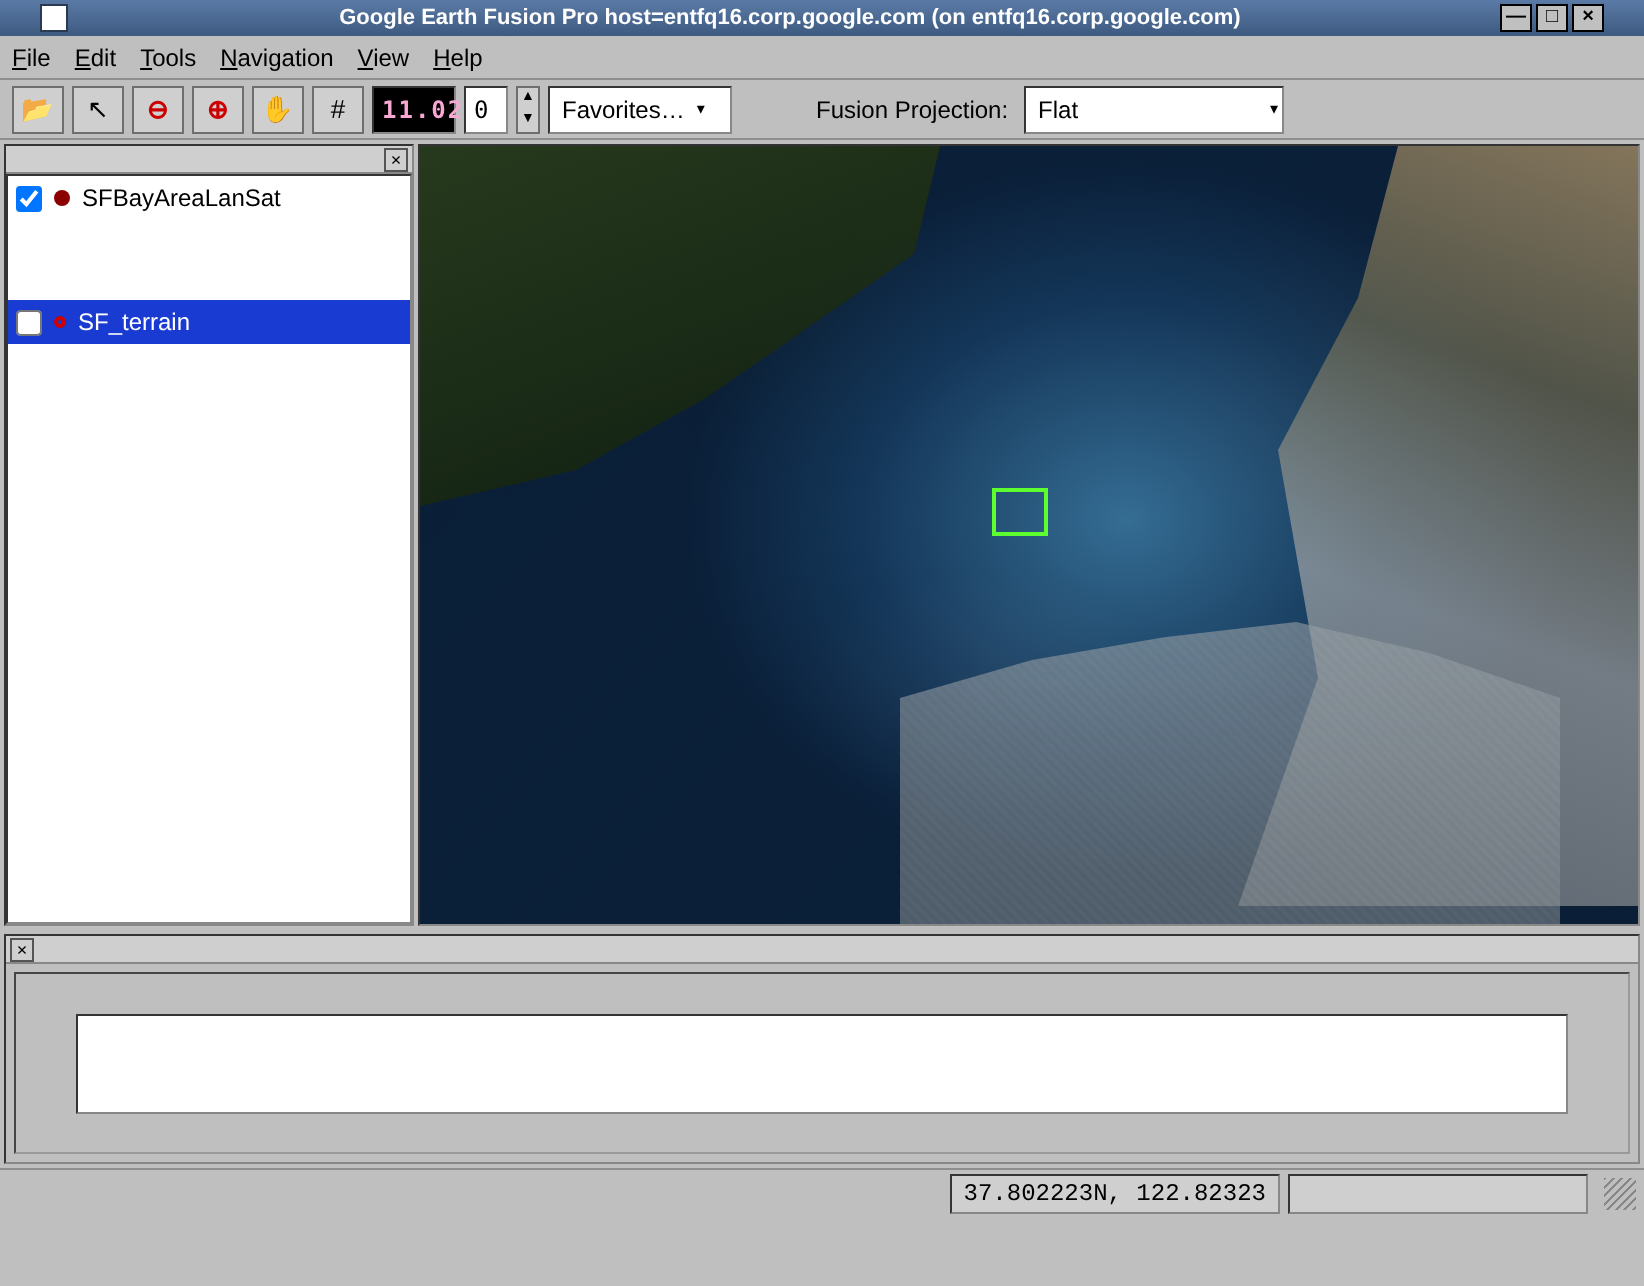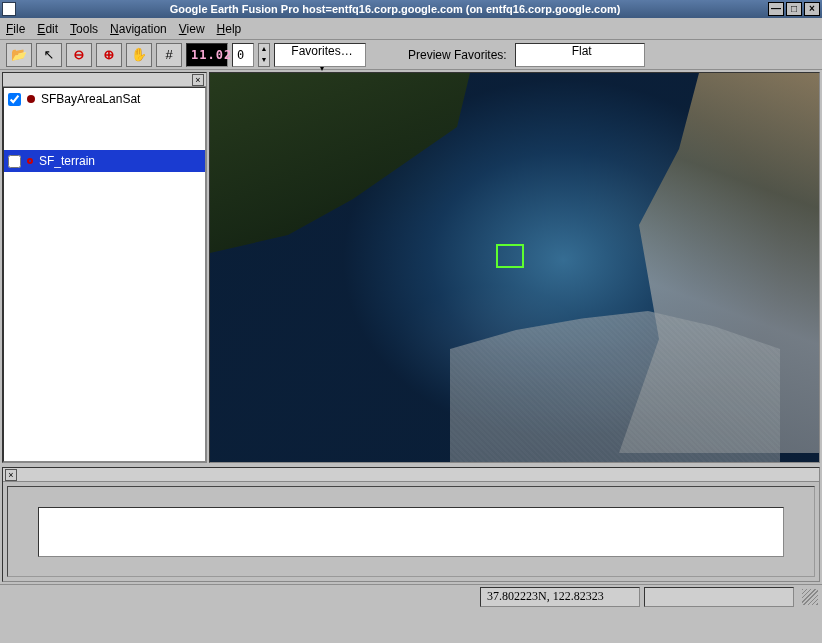--- a/index.html
+++ b/index.html
@@ -15,21 +15,21 @@
 
   
   .titlebar {
     height: 18px;
     background: linear-gradient(#5a7aa6, #3d5a80);
     color: #fff;
     display: flex;
     align-items: center;
     font-size: 11px;
     font-weight: bold;
-    padding: 0 2px;
+    padding: 0 20px;
   }
   .titlebar .appicon {
     width: 14px; height: 14px;
     background: #fff;
     margin-right: 6px;
     border: 1px solid #2a3a50;
   }
   .titlebar .title-text {
     flex: 1;
     text-align: center;
@@ -100,21 +100,20 @@
   }
   .spinner .arrow { flex:1; font-size:7px; text-align:center; line-height:10px;}
   .combo {
     height: 24px;
     background: #fff;
     border: 1px inset #888;
     display: flex; align-items: center;
     padding: 0 2px 0 6px;
     cursor: pointer;
     gap: 6px;
-    flex-direction: column;
   }
   .combo .drop { font-size: 8px; }
   .toolbar .label { padding: 0 4px; }
 
   
   .mainrow {
     display: flex;
     height: 395px;
   }
   .sidebar {
@@ -225,21 +224,21 @@
     border-top:1px solid #8e8e8e;
     display:flex; align-items:center; justify-content:flex-end;
     padding: 0 4px; gap:4px;
   }
   .statusbar .cell{
     height:20px; border:1px inset #888; background:#cfcfcf;
     display:flex; align-items:center; padding:0 6px;
     min-width:150px;
   }
   .statusbar .cell.wide{ min-width: 160px;}
-  .statusbar .cell.coord{ font-family: Liberation Serif, serif; margin-left: 27px;}
+  .statusbar .cell.coord{ font-family: Liberation Mono, monospace; margin-left: 27px;}
 
   .grip { width:16px; height:16px; background:
     repeating-linear-gradient(135deg, #888 0 1px, transparent 1px 3px);
     margin-left:4px;
   }
 </style>
 </head>
 <body>
 
 <div class="titlebar">
@@ -284,21 +283,21 @@
   <div class="tfield" style="width:22px;">0</div>
   <div class="spinner">
     <div class="arrow">▲</div>
     <div class="arrow">▼</div>
   </div>
   <div class="combo" style="width:92px;">
     <span>Favorites…</span>
     <span class="drop">▾</span>
   </div>
   <div style="flex:0 0 30px;"></div>
-  <span class="label">Preview Favorites:</span>
+  <span class="label">Fusion Projection:</span>
   <div class="combo" style="width:130px;">
     <span>Flat</span>
     <span style="flex:1"></span>
     <span class="drop">▾</span>
   </div>
 </div>
 
 <div class="mainrow">
   <div class="sidebar">
     <div class="sidebar-header">

